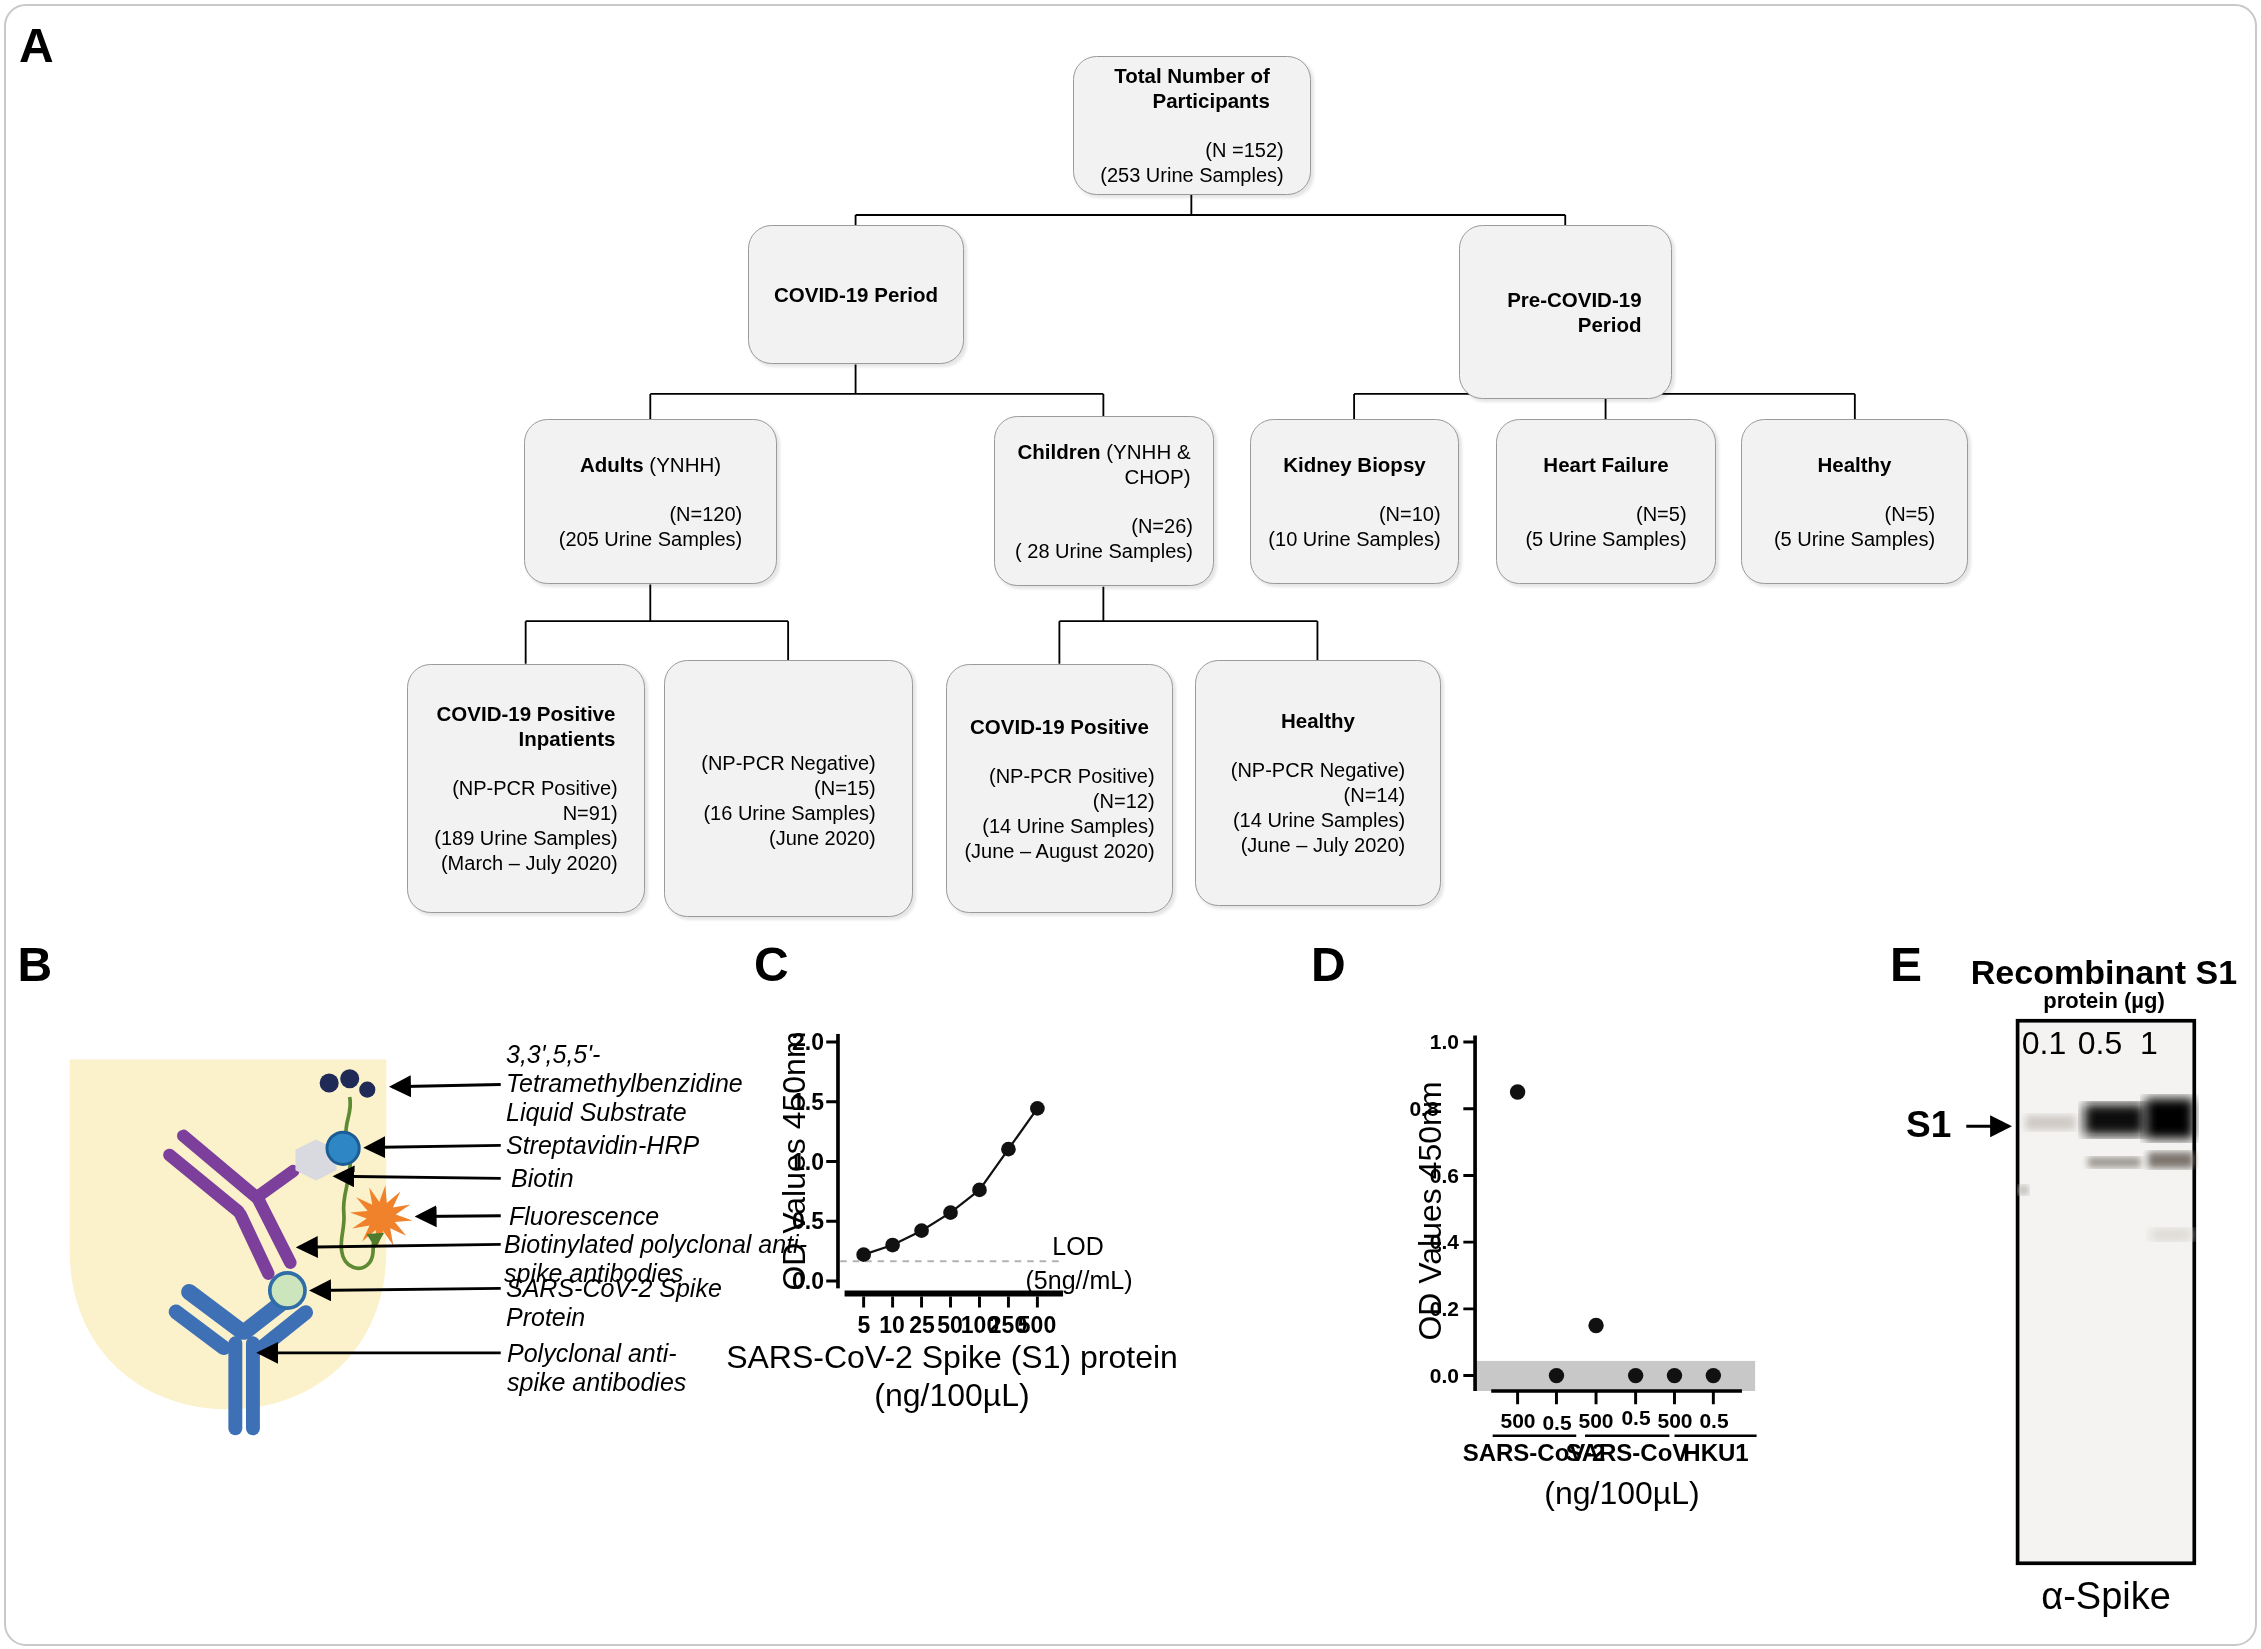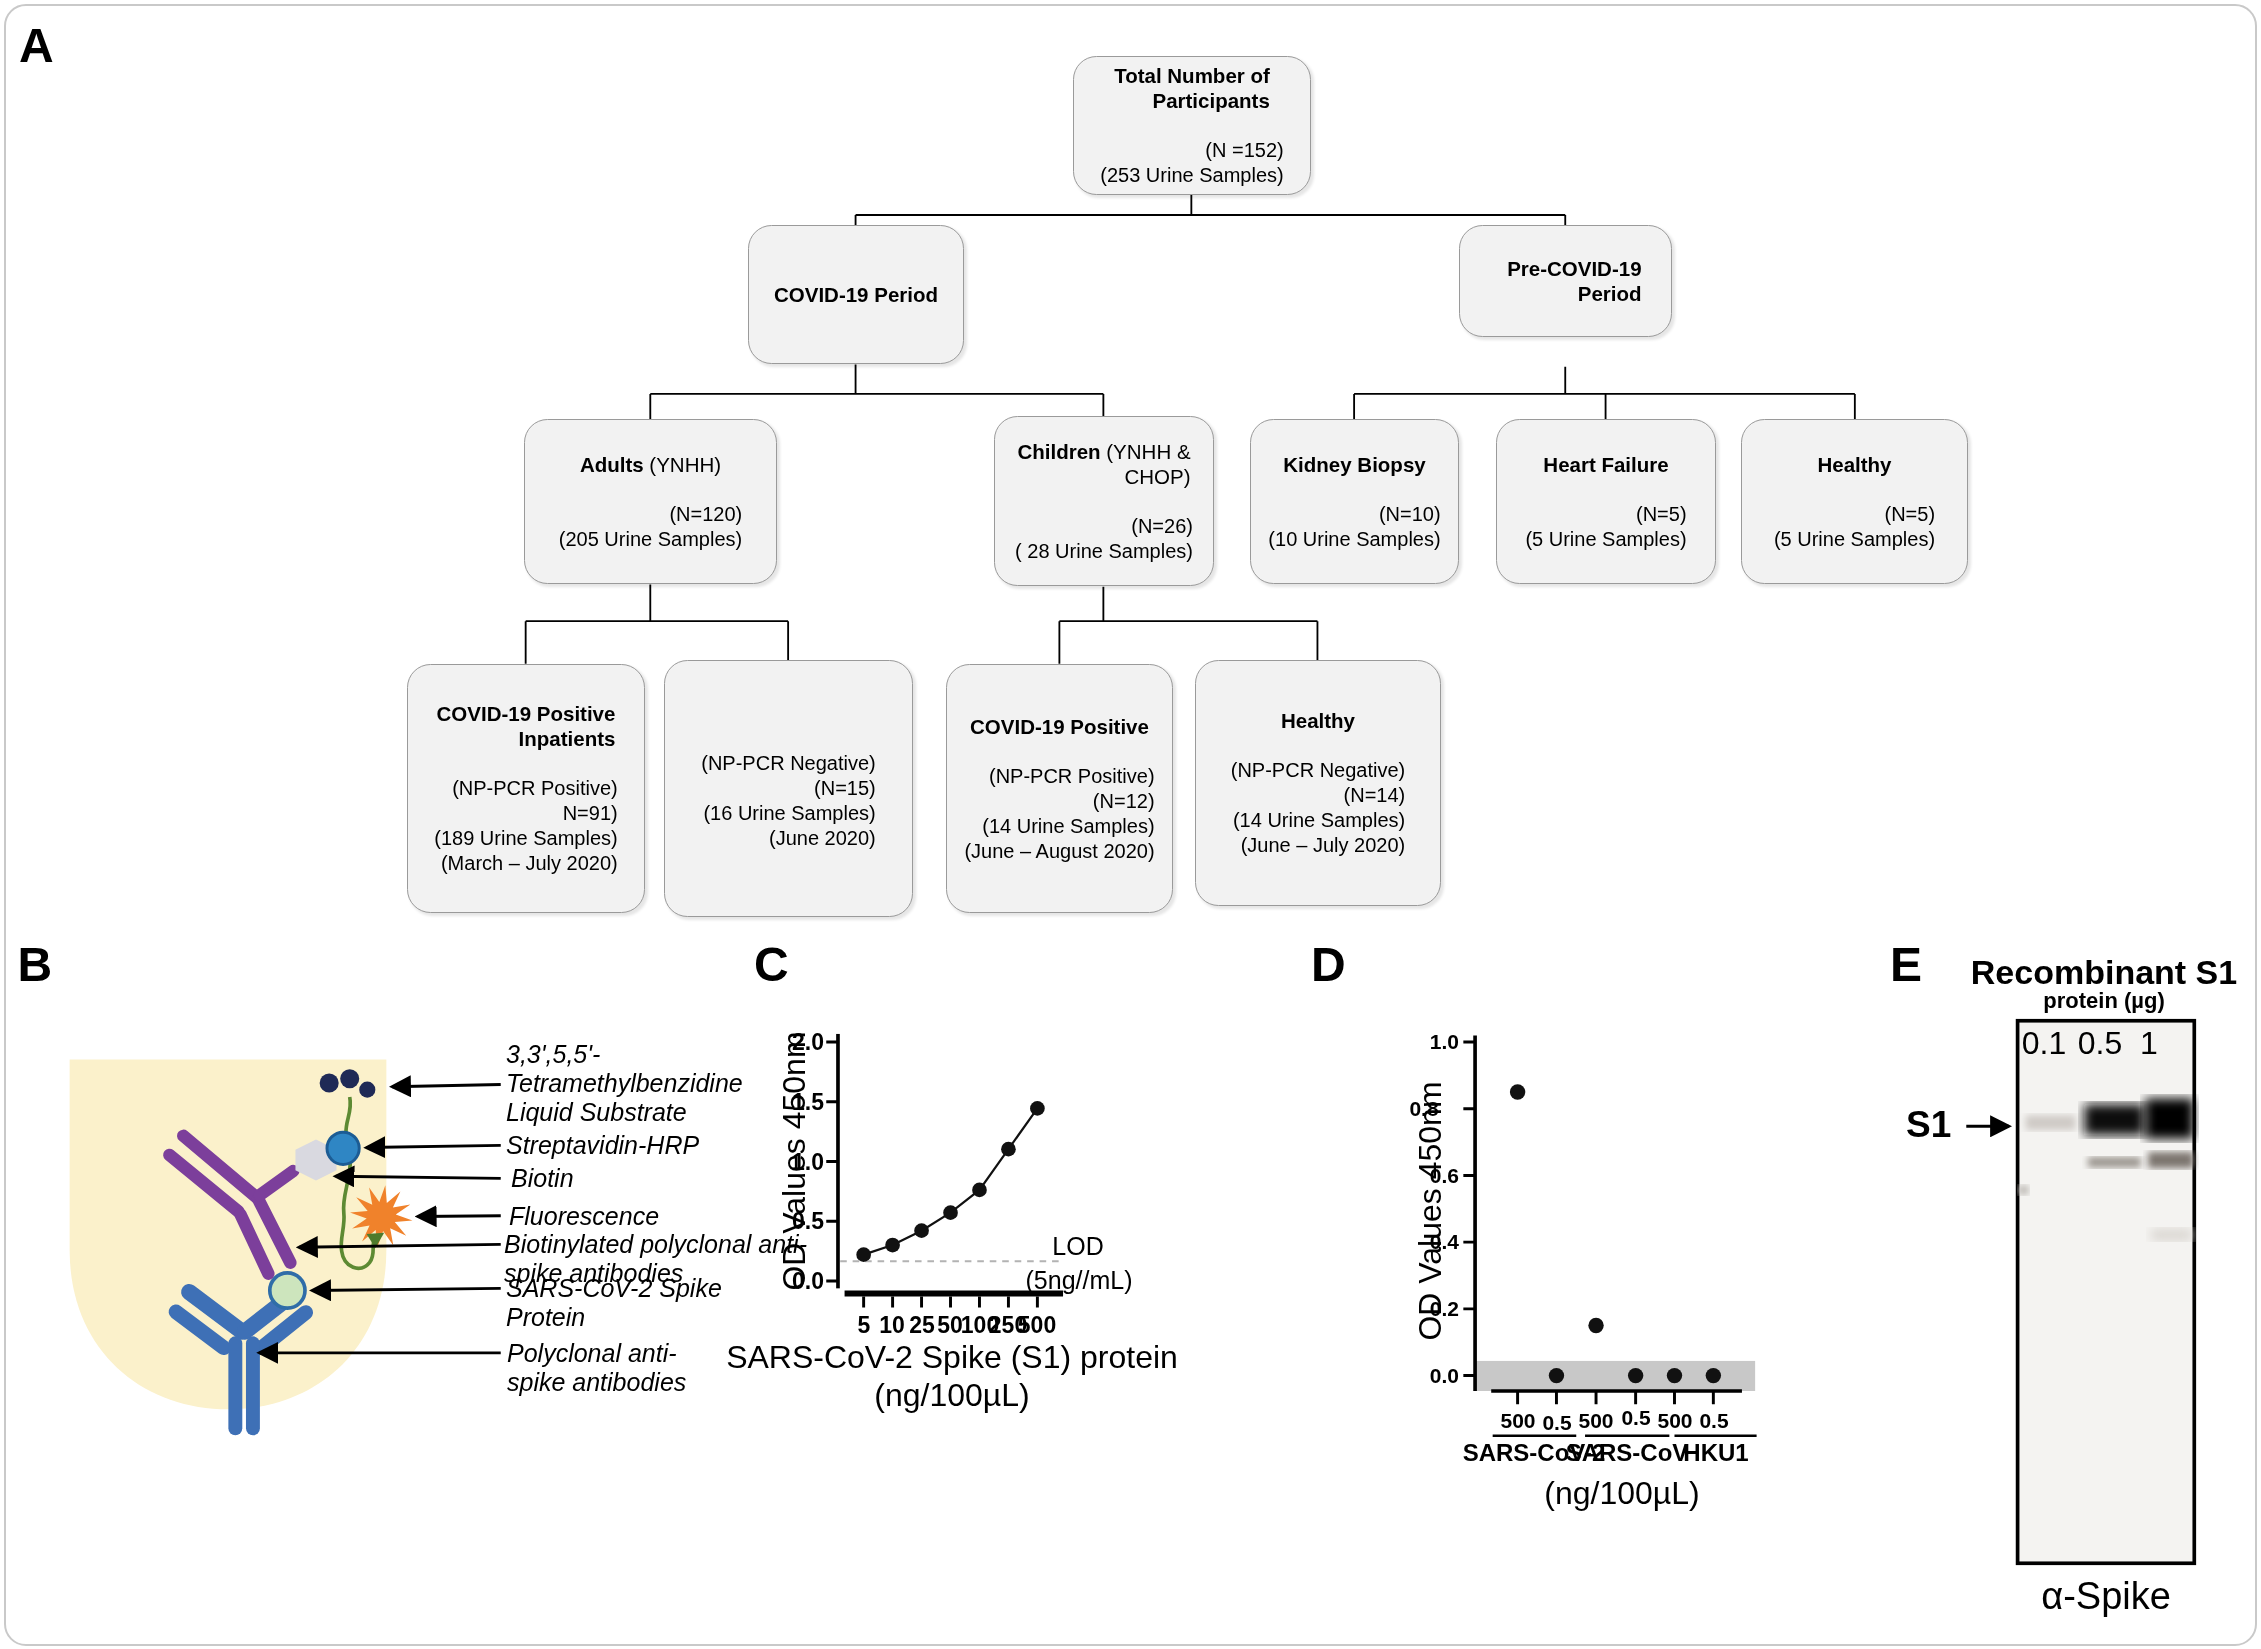--- a/index.html
+++ b/index.html
@@ -155,21 +155,21 @@
 
   <div class="fc-node" style="left:1073px;top:56px;width:238px;height:139px;">
     <div class="fc-title"><span>Total Number of
 Participants</span><span class="rest"></span></div>
     <div class="fc-lines"><div></div><div>(N =152)</div><div>(253 Urine Samples)</div></div>
   </div>
   <div class="fc-node" style="left:748px;top:225px;width:216px;height:139px;">
     <div class="fc-title"><span>COVID-19 Period</span><span class="rest"></span></div>
     <div class="fc-lines"></div>
   </div>
-  <div class="fc-node" style="left:1459px;top:225px;width:213px;height:112px;padding-left:28px;">
+  <div class="fc-node" style="left:1459px;top:225px;width:213px;height:174px;padding-left:28px;">
     <div class="fc-title"><span>Pre-COVID-19
 Period</span><span class="rest"></span></div>
     <div class="fc-lines"></div>
   </div>
   <div class="fc-node" style="left:524px;top:419px;width:253px;height:165px;">
     <div class="fc-title"><span>Adults</span><span class="rest"> (YNHH)</span></div>
     <div class="fc-lines"><div></div><div>(N=120)</div><div>(205 Urine Samples)</div></div>
   </div>
   <div class="fc-node" style="left:994px;top:416px;width:220px;height:170px;">
     <div class="fc-title"><span>Children</span><span class="rest"> (YNHH &amp;

